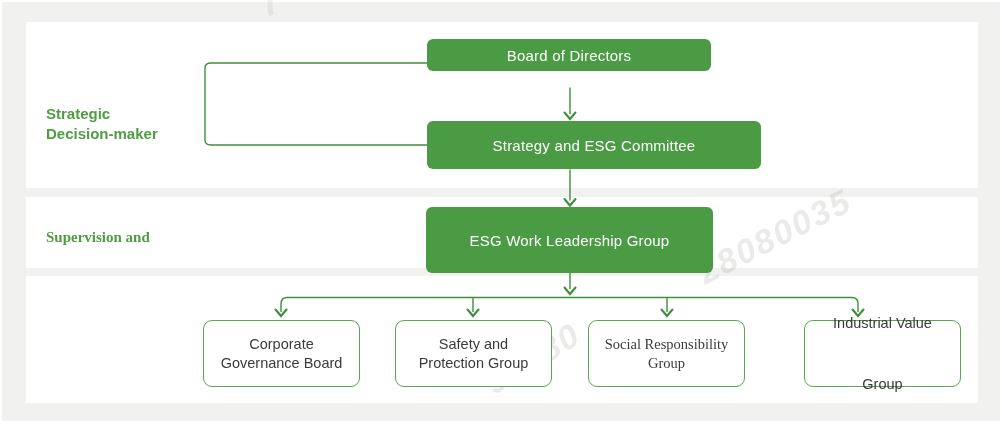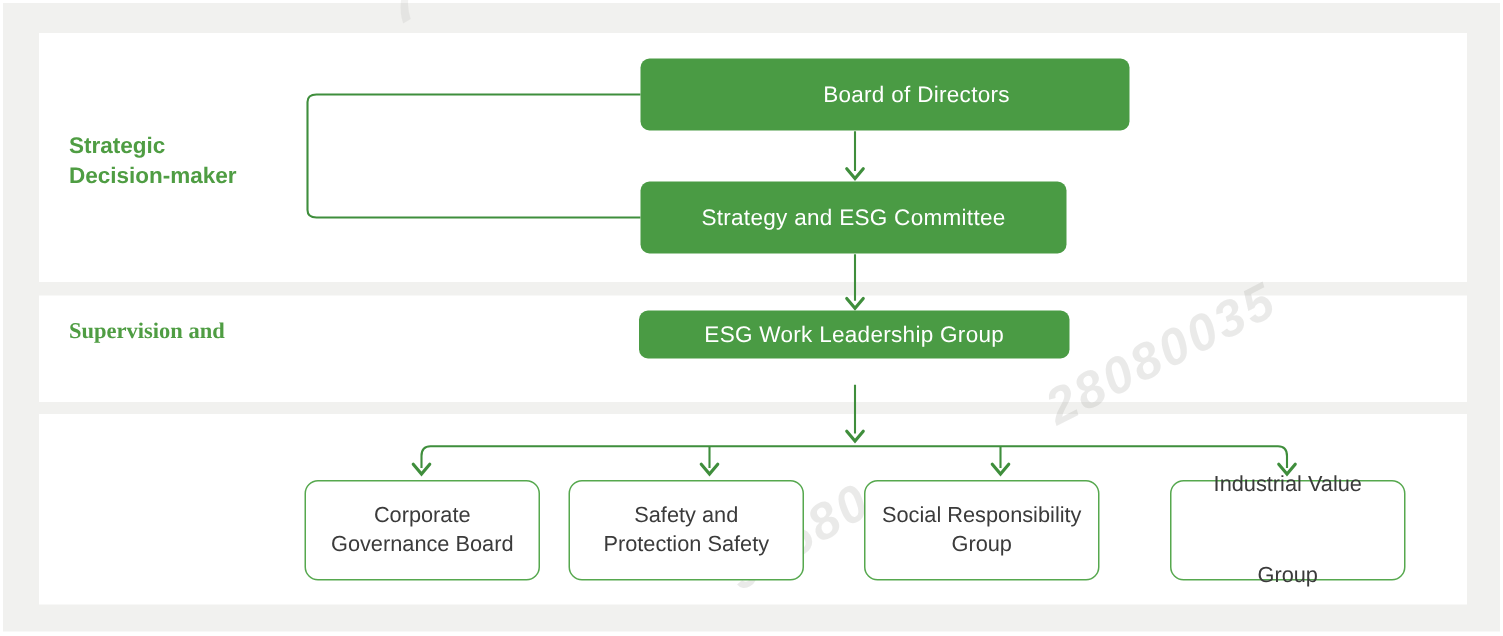--- a/index.html
+++ b/index.html
@@ -5,42 +5,42 @@
   html,body{margin:0;padding:0;background:#ffffff;}
   .canvas{
     position:relative;width:1002px;height:424px;background:#ffffff;
     font-family:"Liberation Sans",sans-serif;overflow:hidden;
   }
   .bg{position:absolute;left:2px;top:2px;width:998px;height:419px;background:#f1f1ef;}
   .band{position:absolute;left:26px;width:952px;background:#ffffff;}
   .band1{top:22px;height:166px;}
   .band2{top:197px;height:71px;}
   .band3{top:276px;height:127px;}
-  .side-label{position:absolute;left:46px;color:#4f9d43;font-size:15px;font-weight:600;line-height:20px;}
+  .side-label{position:absolute;left:46px;color:#4f9d43;font-size:15px;font-weight:600;line-height:20px;margin-top:16px;}
   .side-label span{display:block;}
   .l1{top:88px;}
   .l2{top:211px;font-family:Liberation Serif, serif;}
   .l3{top:318px;}
   .gbox{
     position:absolute;background:#4a9b44;border-radius:6px;color:#ffffff;
     font-size:15px;letter-spacing:.2px;display:flex;align-items:center;justify-content:center;text-align:center;
   }
-  .board{left:427px;top:39px;width:284px;height:48px;padding-left:42px;}
-  .strategy{left:427px;top:121px;width:284px;height:48px;}
-  .esg{left:426px;top:207px;width:287px;height:32px;}
+  .board{left:427px;top:39px;width:284px;height:32px;}
+  .strategy{left:427px;top:121px;width:334px;height:48px;}
+  .esg{left:426px;top:207px;width:287px;height:66px;}
   .obox{
     position:absolute;top:320px;width:157px;height:67px;background:#ffffff;
     border:1.5px solid #56a84e;border-radius:9px;color:#3b3b3b;font-size:14.5px;line-height:19px;
     display:flex;flex-direction:column;align-items:center;justify-content:center;text-align:center;box-sizing:border-box;
   }
   .obox span{display:block;}
   .g1{left:203px;align-items:center;}
-  .g2{left:379px;}
-  .g3{left:576px;}
-  .g4{left:780px;gap:42px;}
+  .g2{left:395px;}
+  .g3{left:588px;font-family:Liberation Serif, serif;}
+  .g4{left:804px;gap:42px;}
   .connectors{position:absolute;left:0;top:0;pointer-events:none;}
   .wm{
     position:absolute;color:#90908b;opacity:.18;font-weight:700;font-style:italic;
     font-size:34px;letter-spacing:2px;white-space:nowrap;pointer-events:none;
   }
   .wm1{left:700px;top:255px;transform:rotate(-27deg);transform-origin:left center;}
   .wm2{left:488px;top:366px;transform:rotate(-31deg);transform-origin:left center;}
   .wm3{left:258px;top:-22px;transform:rotate(-30deg);font-size:40px;opacity:.12;}
 </style>
 </head>
@@ -102,21 +102,21 @@
   <div class="gbox esg">
     <span>ESG Work Leadership Group</span>
   </div>
 
   <div class="obox g1">
     <span>Corporate</span>
     <span>Governance Board</span>
   </div>
   <div class="obox g2">
     <span>Safety and</span>
-    <span>Protection Safety</span>
+    <span>Protection Group</span>
   </div>
   <div class="obox g3">
     <span>Social Responsibility</span>
     <span>Group</span>
   </div>
   <div class="obox g4">
     <span>Industrial Value</span>
     <span>Group</span>
   </div>
 </div>

